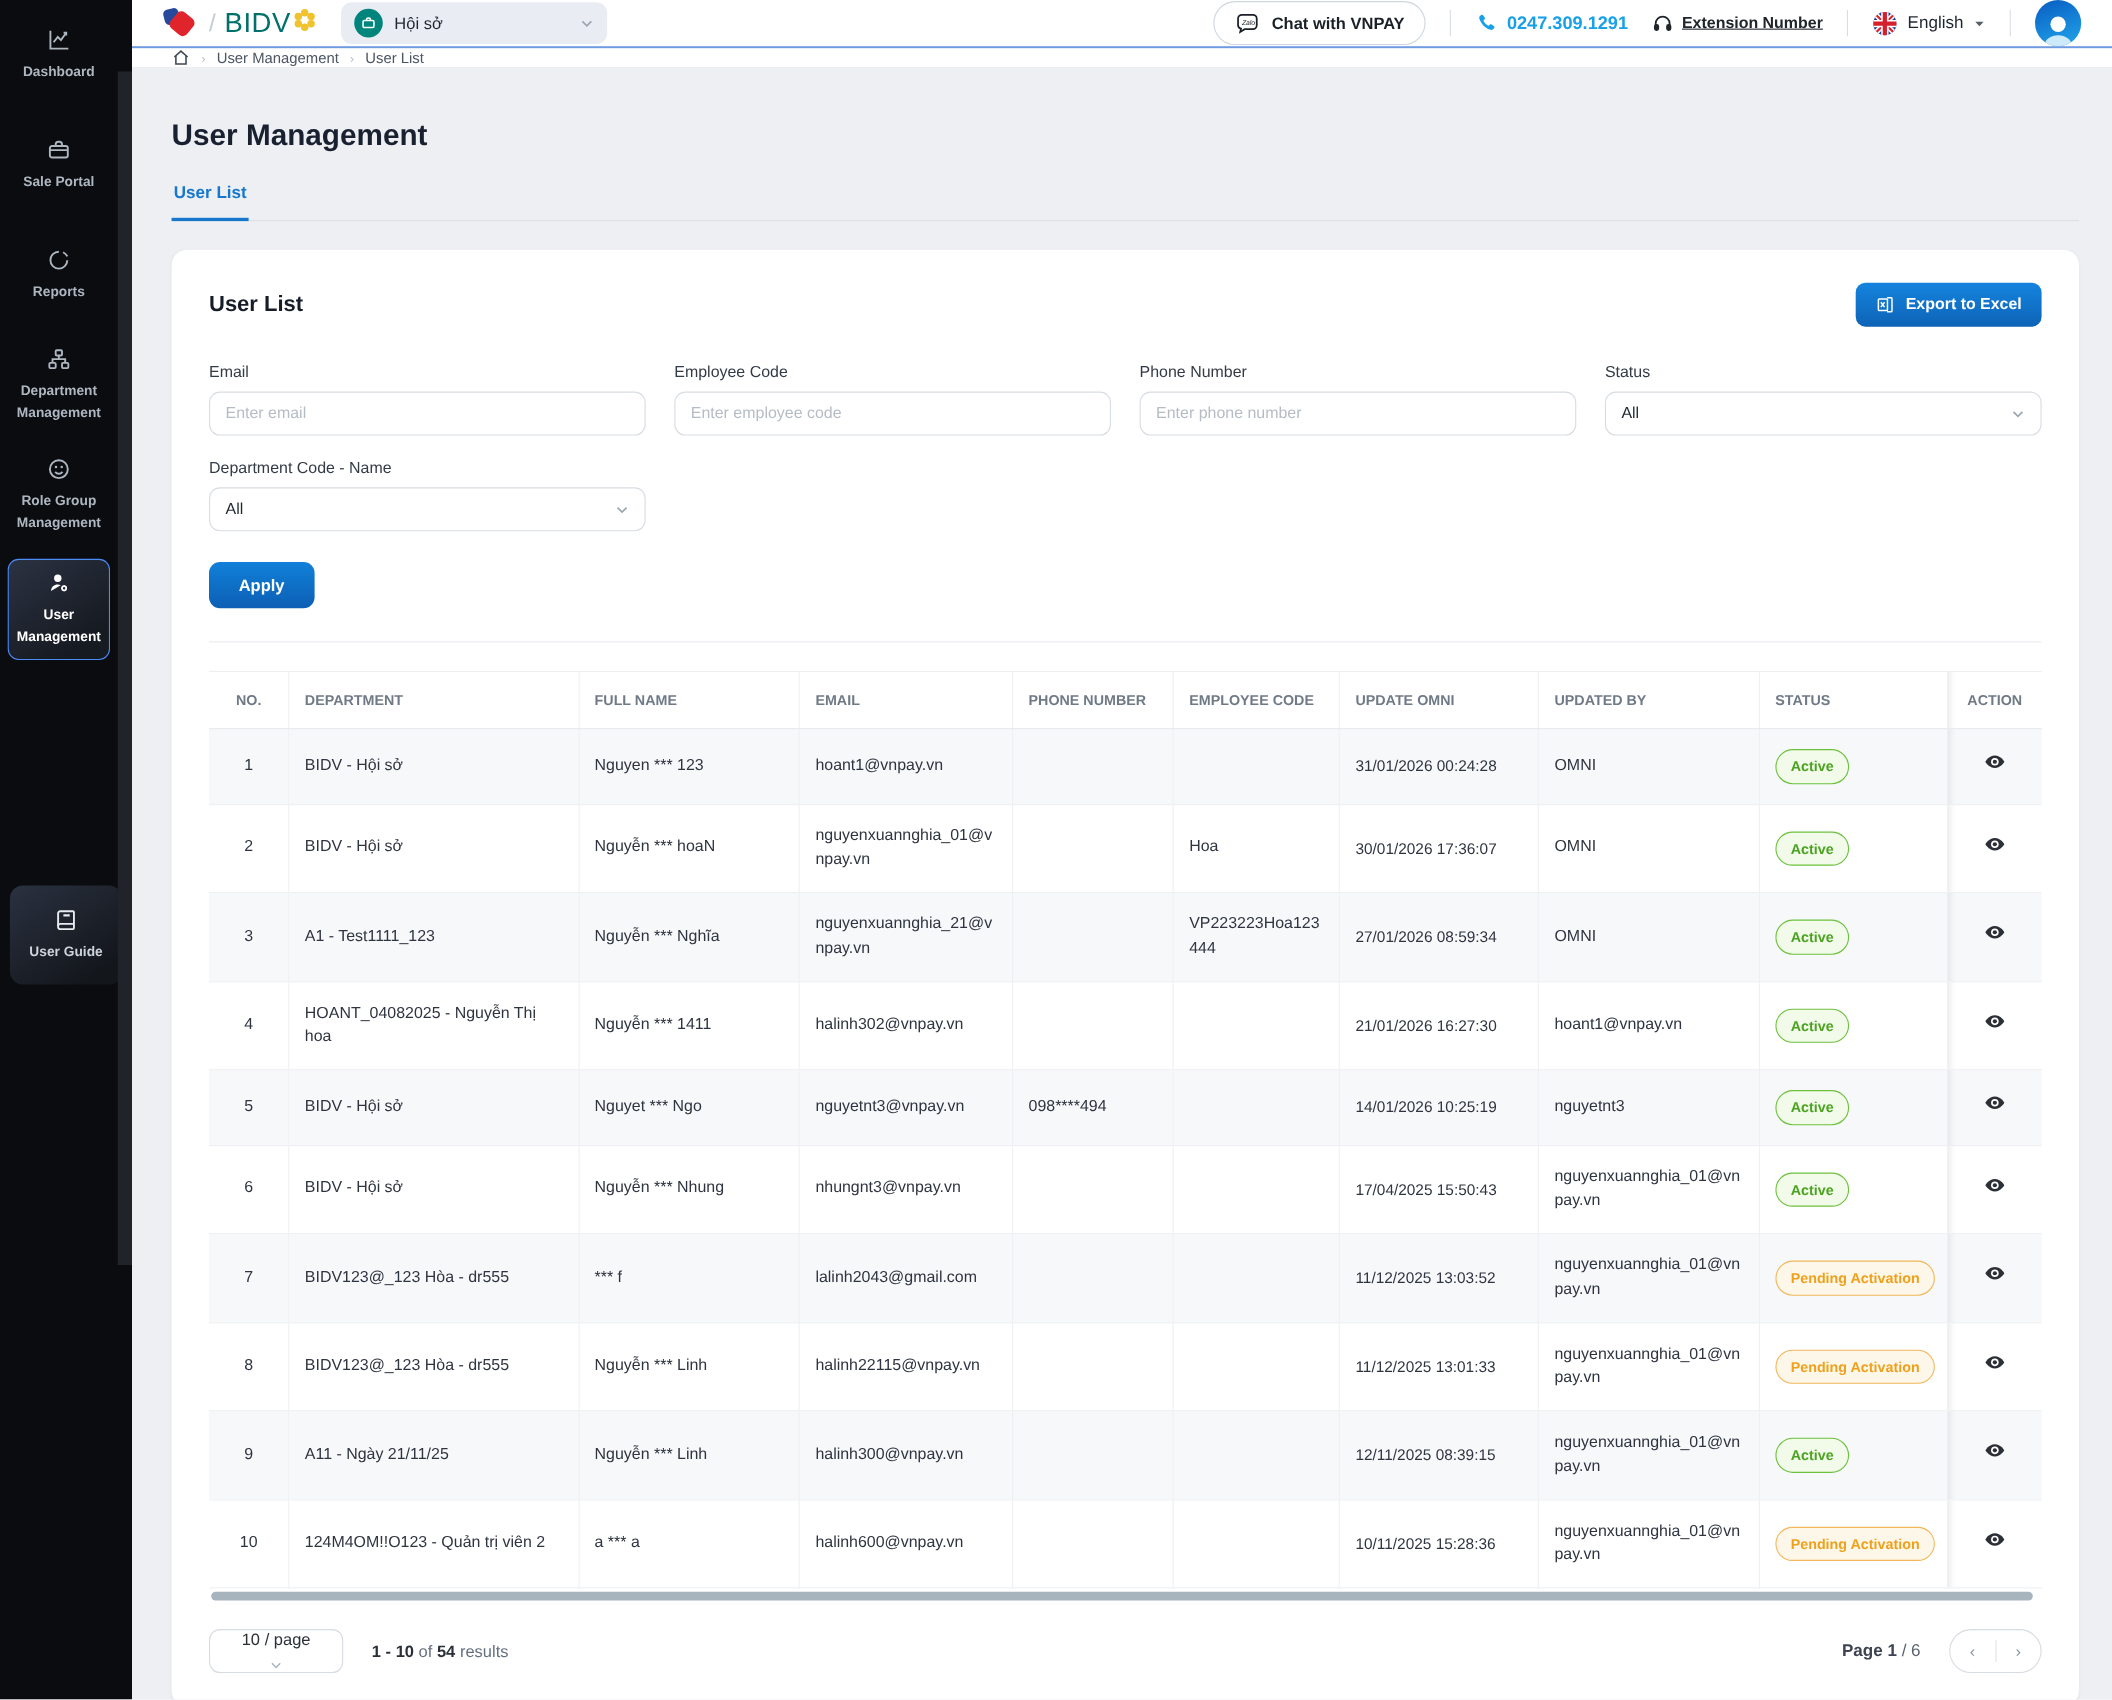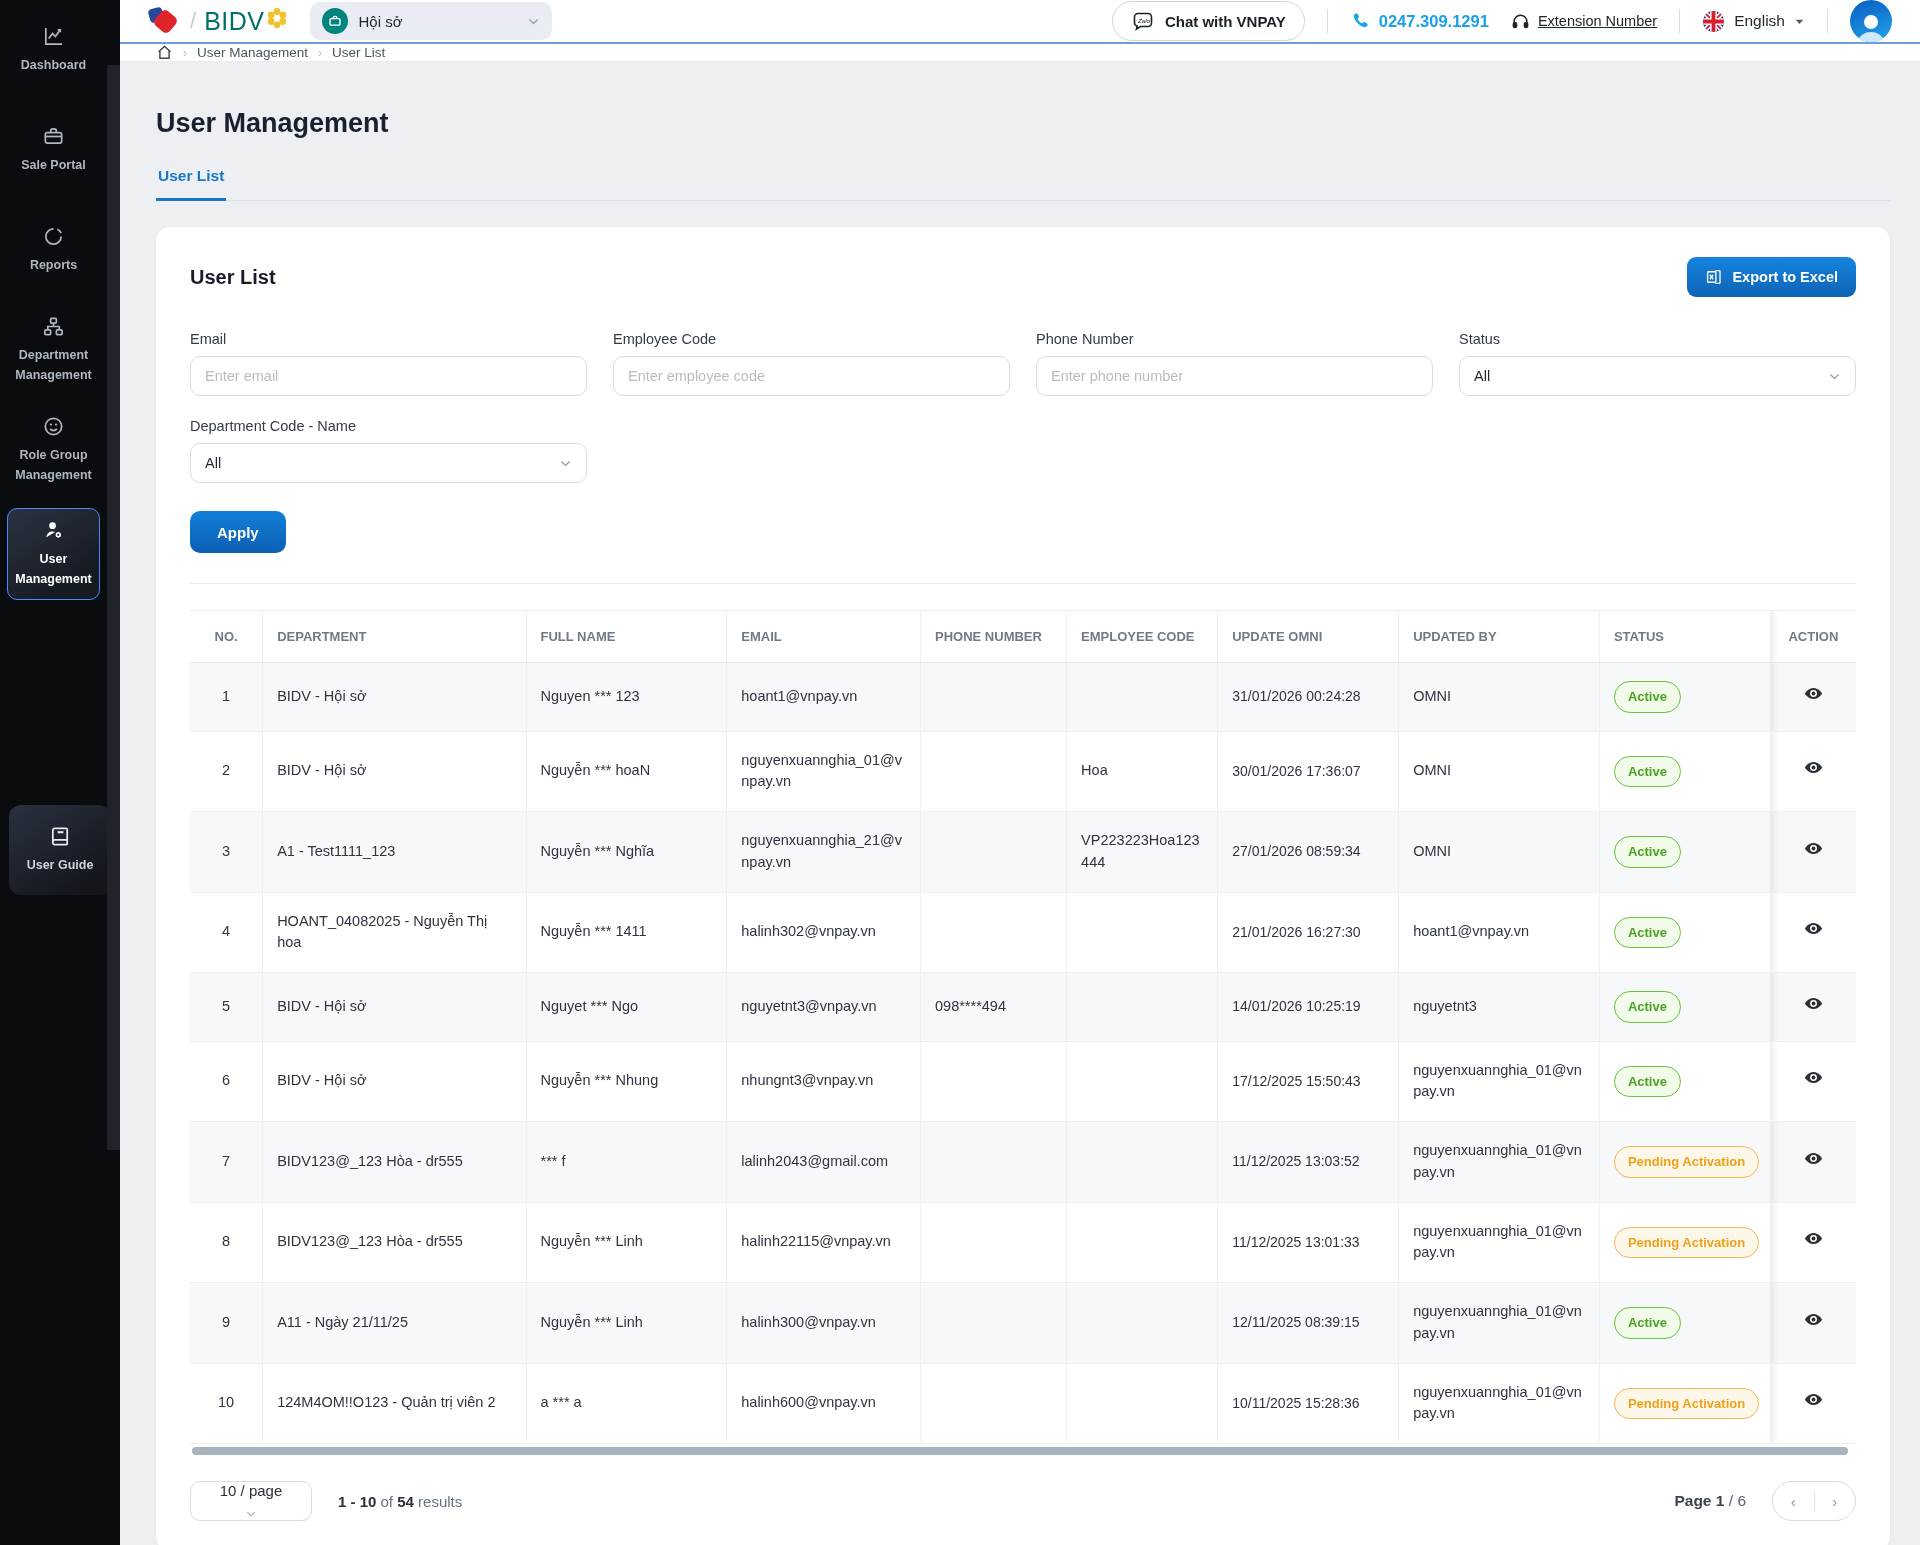--- a/index.html
+++ b/index.html
@@ -29,21 +29,21 @@
   .brand .slash { color:#c4cbd4; font-size:22px; font-weight:400; }
   .bidv-word { font-size:25px; font-weight:400; color:#00706a; letter-spacing:.5px; display:flex; align-items:flex-start; gap:2px; }
   .org-select { display:flex; align-items:center; gap:10px; background:#e9edf3; border-radius:10px; height:38px; width:242px; padding:0 12px; cursor:pointer; }
   .org-select .circ { width:26px; height:26px; border-radius:50%; background:#00857c; display:flex; align-items:center; justify-content:center; }
   .org-select .val { font-size:15px; color:#1f2630; flex:1; }
   .spacer { flex:1; }
   .chat-pill { display:flex; align-items:center; gap:10px; border:1.5px solid #cfd6de; border-radius:22px; height:40px; padding:0 18px; cursor:pointer; background:#fff; }
   .chat-pill .txt { font-size:15px; font-weight:700; color:#1b2028; }
   .vdiv { width:1px; height:24px; background:#d9dee5; }
   .phone-item { display:flex; align-items:center; gap:9px; color:#18a0e8; font-size:16.5px; font-weight:700; cursor:pointer; }
-  .ext-item { display:flex; align-items:center; gap:8px; font-size:14.5px; font-weight:400; color:#20252c; cursor:pointer; }
+  .ext-item { display:flex; align-items:center; gap:8px; font-size:14.5px; font-weight:700; color:#20252c; cursor:pointer; }
   .ext-item .u { text-decoration:underline; }
   .lang-item { display:flex; align-items:center; gap:9px; font-size:15.5px; color:#1f252e; cursor:pointer; }
   .avatar { width:42px; height:42px; border-radius:50%; background:linear-gradient(160deg,#0b63c6 10%,#1f9fe6 90%); display:flex; align-items:flex-end; justify-content:center; overflow:hidden; cursor:pointer; }
 
   .breadcrumb { height:38px; background:#fff; display:flex; align-items:center; gap:10px; padding:0 30px 0 36px; font-size:13.5px; color:#4b5563; border-bottom:1px solid #e9ecef; }
   .breadcrumb .sep { color:#b9c1ca; font-size:12px; }
   .breadcrumb .bc-link { cursor:pointer; }
 
   .content { flex:1; padding:24px 30px 0 36px; }
   .page-title { font-size:27px; font-weight:800; color:#192130; margin-top:22px; }
@@ -446,21 +446,21 @@
       </span>
     </td>
   </tr>
                 <tr class="table-row">
     <td class="c-no">6</td>
     <td>BIDV - Hội sở</td>
     <td>Nguyễn *** Nhung</td>
     <td class="c-break">nhungnt3@vnpay.vn</td>
     <td></td>
     <td class="c-break"></td>
-    <td class="c-time">17/12/2025 15:50:43</td>
+    <td class="c-time">17/04/2025 15:50:43</td>
     <td class="c-break">nguyenxuannghia_01@vnpay.vn</td>
     <td><span class="badge badge-active">Active</span></td>
     <td class="c-action">
       <span class="eye">
         <svg width="19" height="15" viewBox="0 0 22 16">
                         <path d="M1 8s3.6-6.5 10-6.5S21 8 21 8s-3.6 6.5-10 6.5S1 8 1 8z" fill="#2b2f36"></path>
                         <circle cx="11" cy="8" r="4" fill="#ffffff"></circle>
                         <circle cx="11" cy="8" r="2.2" fill="#2b2f36"></circle>
                       </svg>
       </span>

